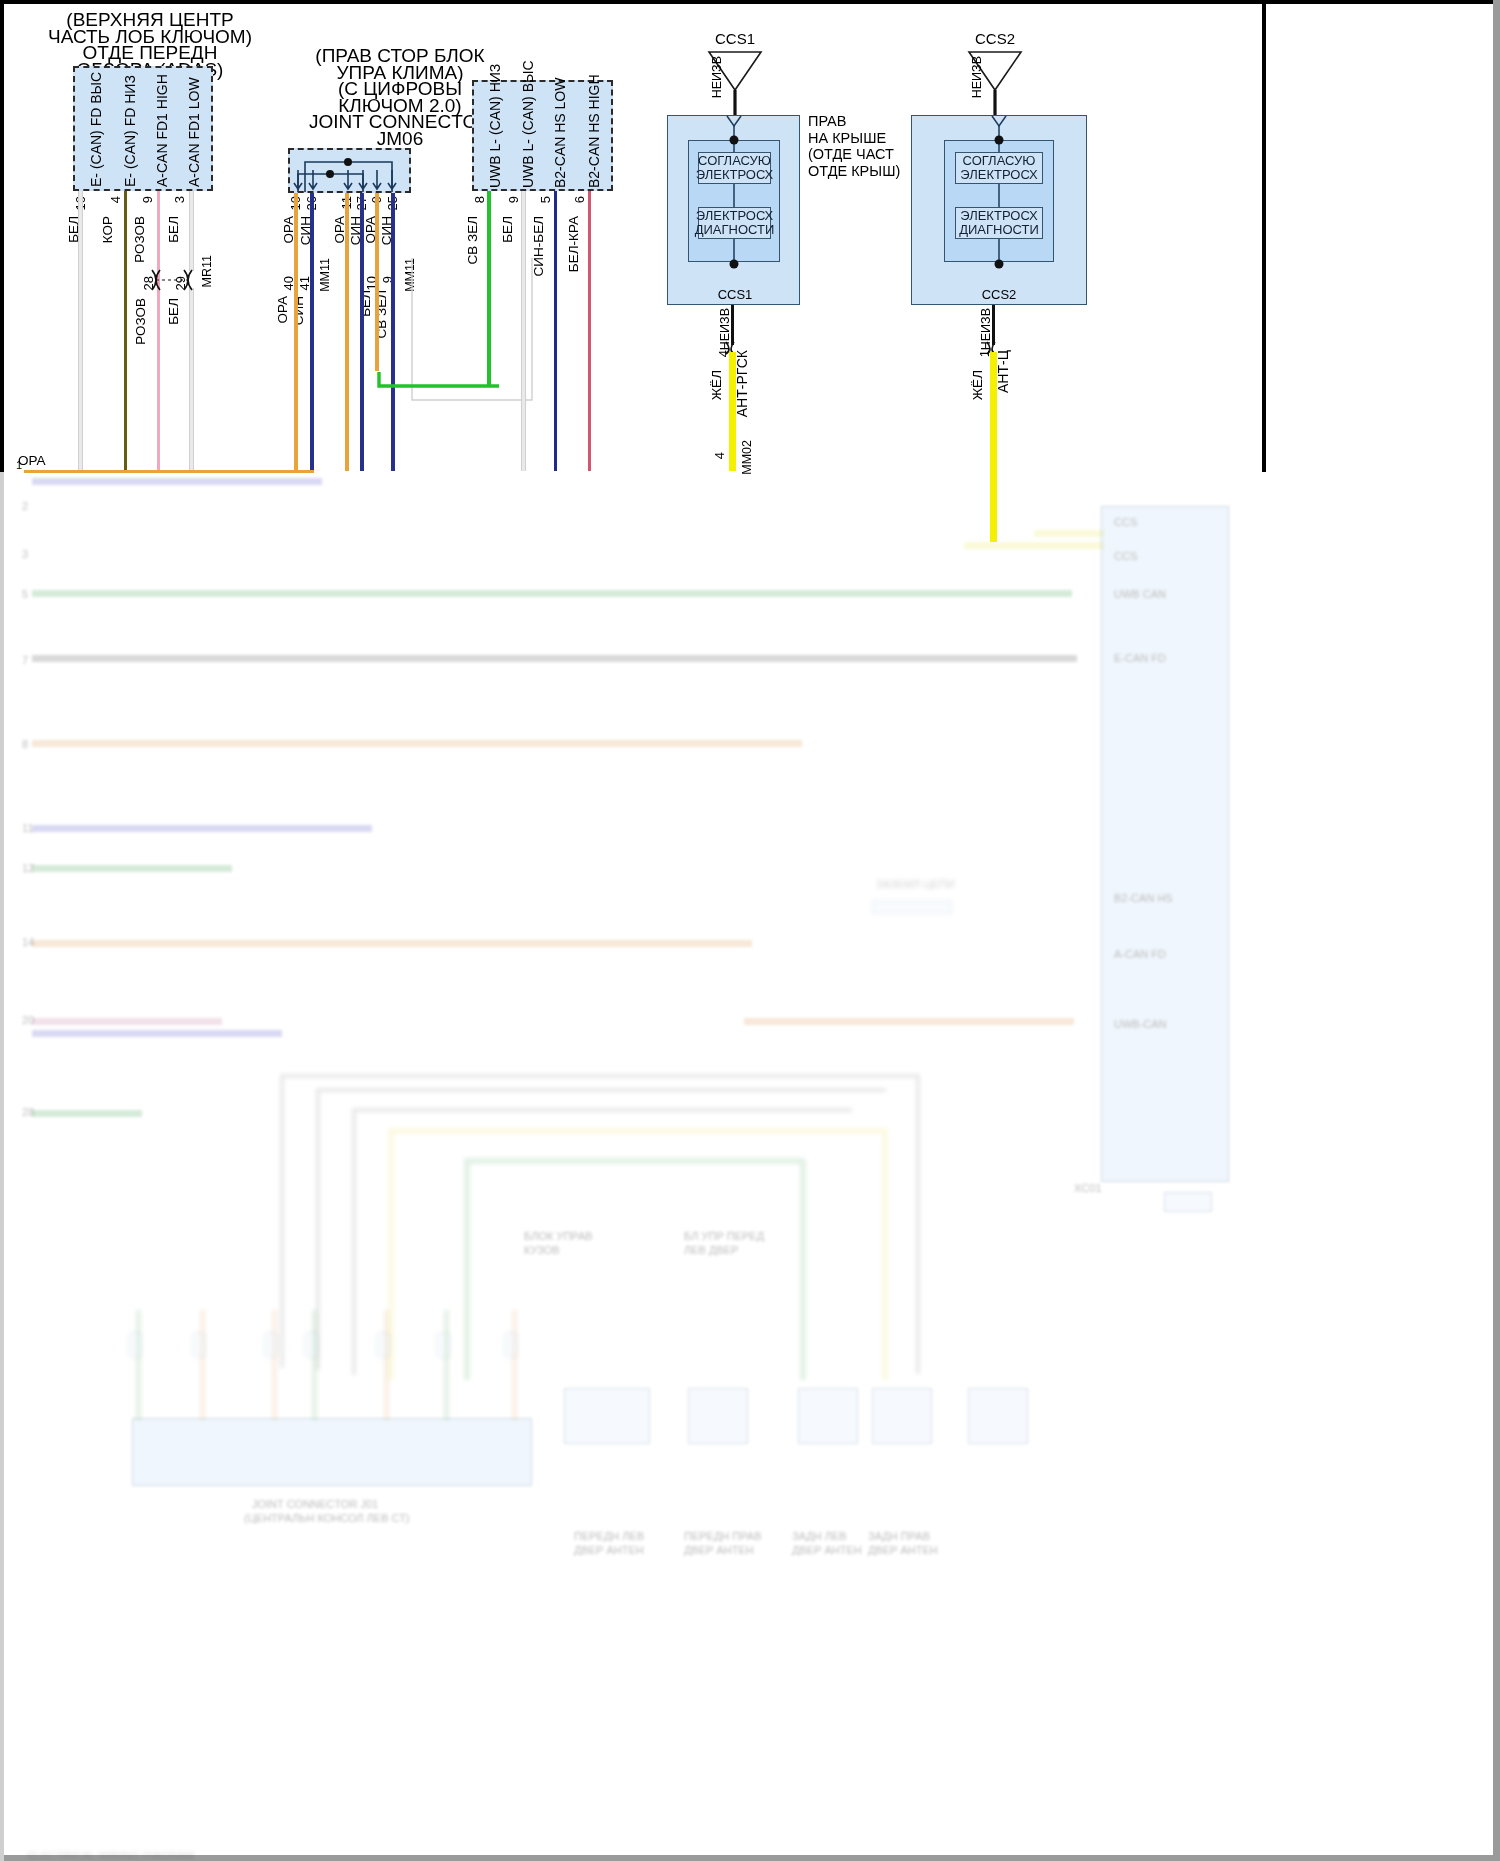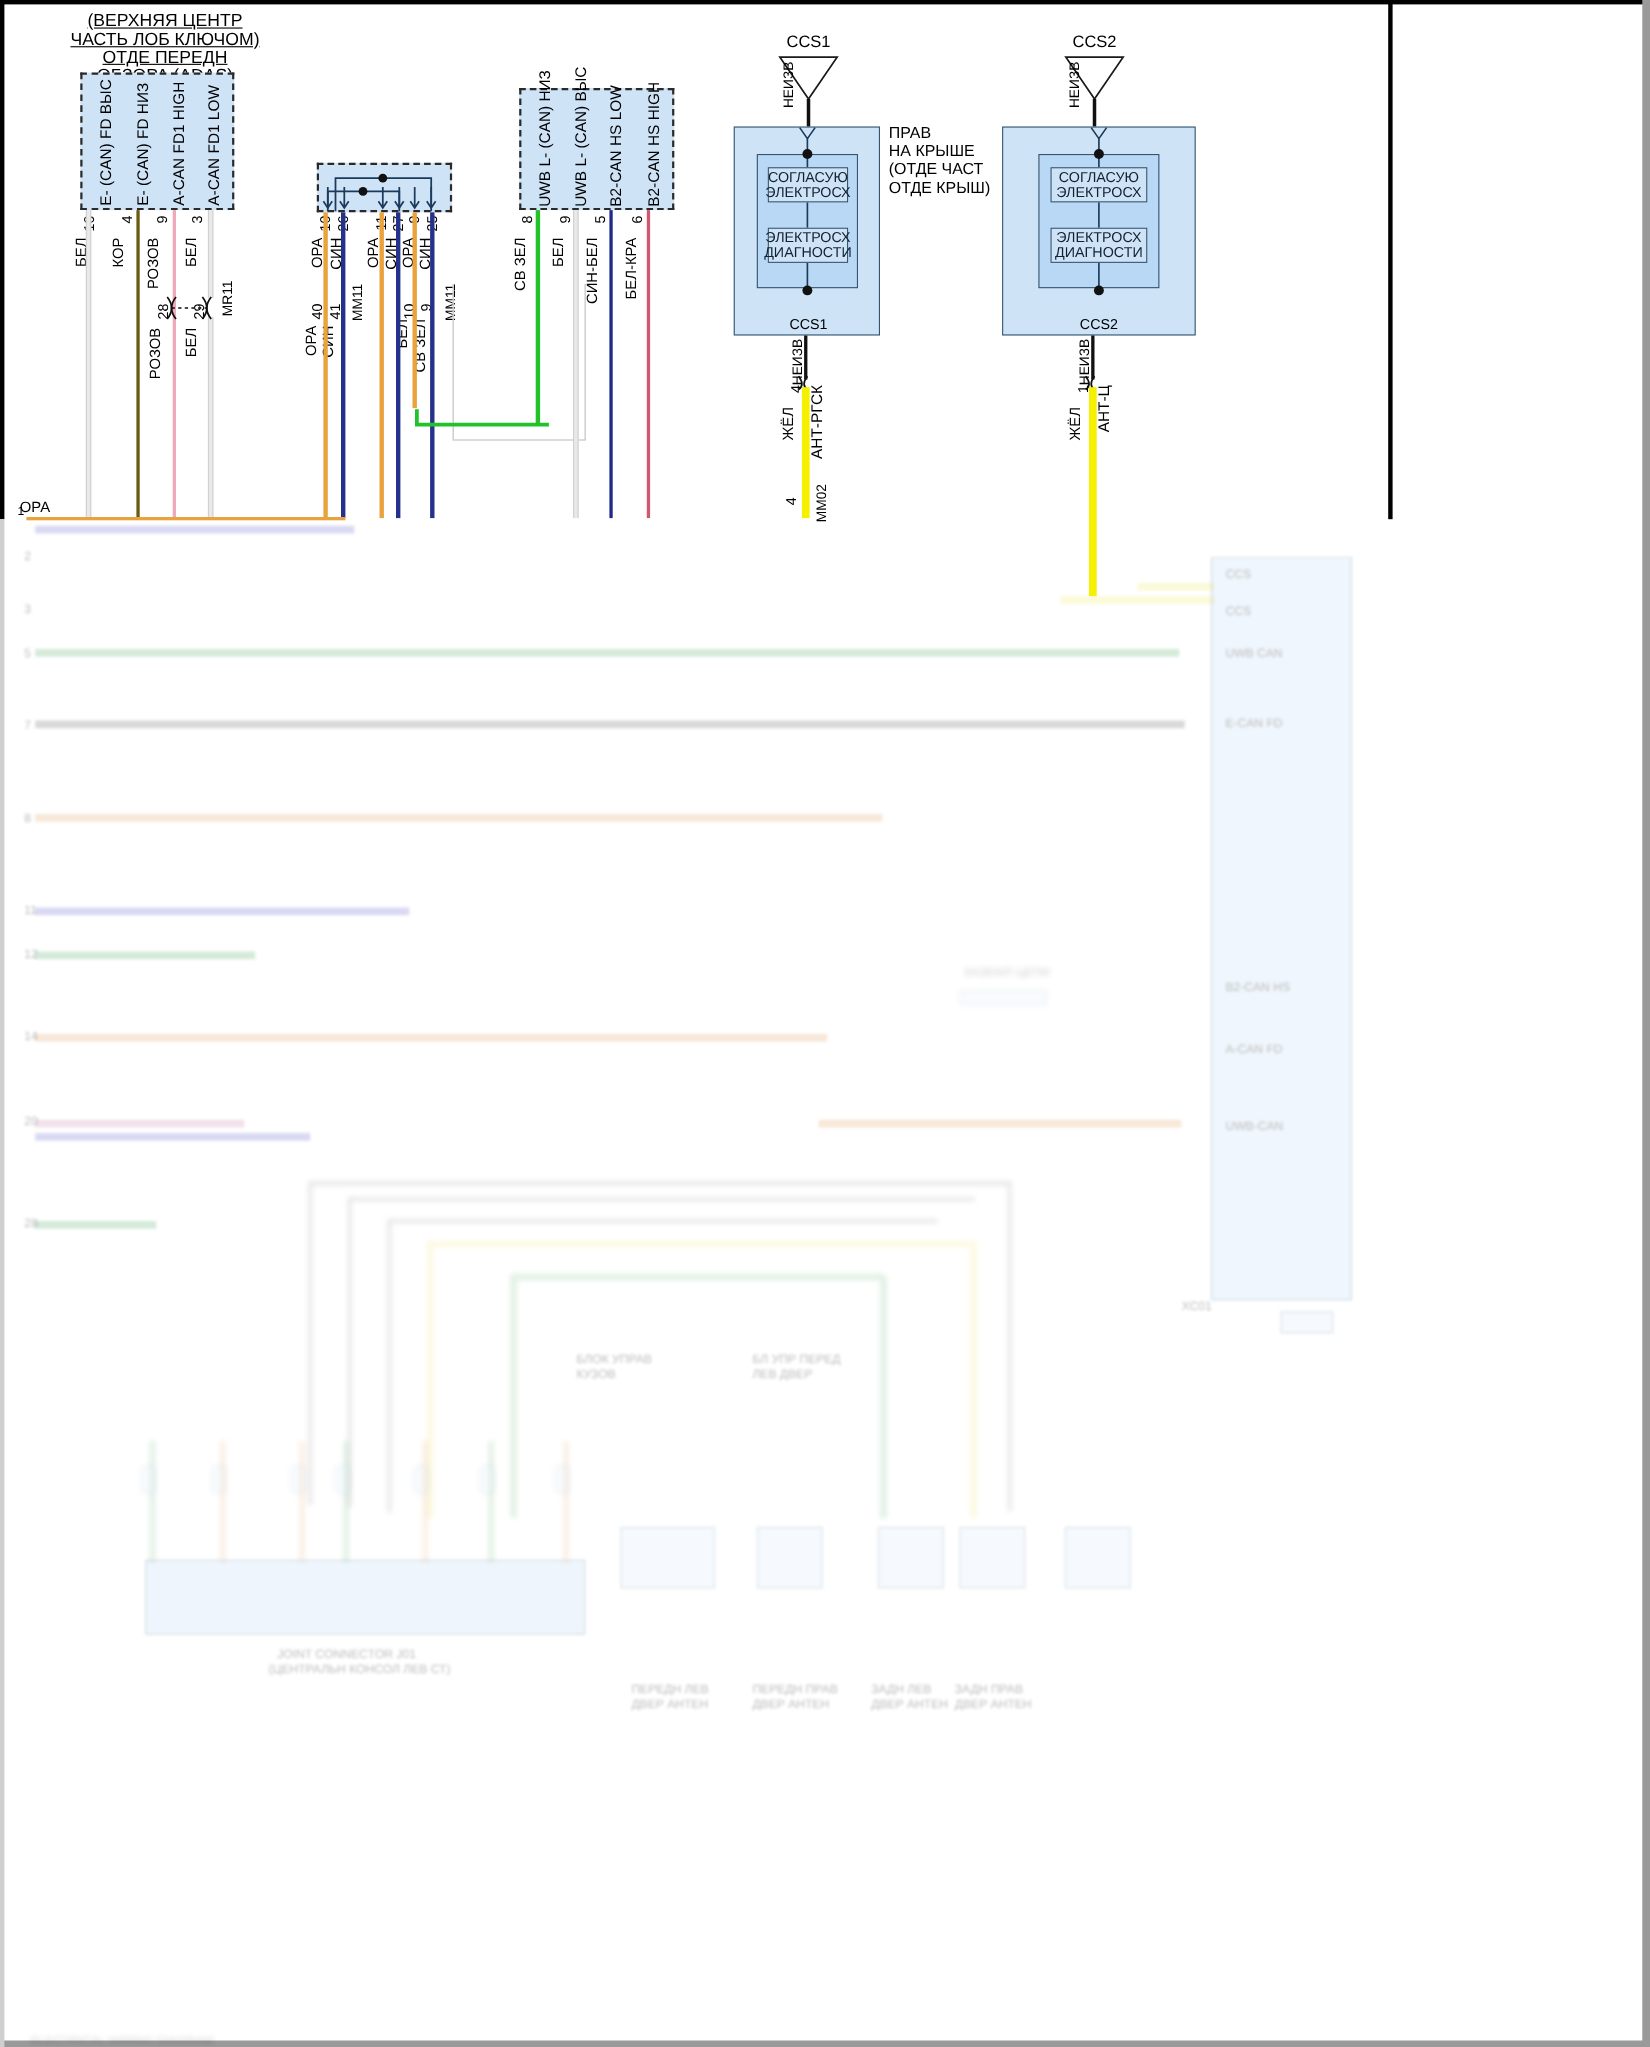--- a/index.html
+++ b/index.html
@@ -20,21 +20,21 @@
   .frame-left2{position:absolute;left:0;top:472px;width:4px;height:1389px;background:#cfcfcf;}
 
   
   .conn{position:absolute;border:2px dashed #2a2a2a;background:#cfe3f7;box-sizing:border-box;}
   .conn-solid{position:absolute;border:1.5px solid #33566e;background:#cfe3f7;box-sizing:border-box;}
   .conn-inner{position:absolute;border:1.5px solid #33566e;background:#b9d8f5;box-sizing:border-box;}
   .conn-box{position:absolute;border:1.5px solid #33566e;background:#cfe3f7;box-sizing:border-box;
             display:flex;align-items:center;justify-content:center;text-align:center;
             font-size:13px;line-height:14px;color:#123;}
 
-  .conn-title{position:absolute;font-size:16px;line-height:16.5px;text-align:center;color:#000;text-decoration:underline;}
+  .conn-title{position:absolute;font-size:19px;line-height:16.5px;text-align:center;color:#000;}
   .side-title{position:absolute;font-size:14.5px;line-height:16.5px;text-align:left;color:#000;}
 
   .pinlabel{position:absolute;font-size:14px;color:#000;}
   .pinnum{position:absolute;font-size:13px;color:#000;}
   .wirename{position:absolute;font-size:13.5px;color:#000;}
   .smalllbl{position:absolute;font-size:12.5px;color:#000;}
 
   
   .wire{position:absolute;}
   .wh{position:absolute;height:3px;}
@@ -97,20 +97,28 @@
   <div class="wire" style="left:189px;top:288px;width:3px;height:183px;background:#e9e9e9;border-left:1px solid #d0d0d0;border-right:1px solid #d0d0d0;"></div>
 
   <svg class="abs" style="left:150px;top:268px;" width="60" height="26">
     <path d="M2,2 q8,10 0,20" stroke="#111" stroke-width="1.6" fill="none"></path>
     <path d="M10,2 q-8,10 0,20" stroke="#111" stroke-width="1.6" fill="none"></path>
     <path d="M34,2 q8,10 0,20" stroke="#111" stroke-width="1.6" fill="none"></path>
     <path d="M42,2 q-8,10 0,20" stroke="#111" stroke-width="1.6" fill="none"></path>
     <path d="M6,12 L38,12" stroke="#111" stroke-width="1.2" fill="none" stroke-dasharray="3,3"></path>
   </svg>
 
+  <div class="conn-title" style="left:260px;top:48px;width:280px;">
+    <div>(ПРАВ СТОР БЛОК</div>
+    <div>УПРА КЛИМА)</div>
+    <div>(С ЦИФРОВЫ</div>
+    <div>КЛЮЧОМ 2.0)</div>
+    <div>JOINT CONNECTOR</div>
+    <div>JM06</div>
+  </div>
   <div class="conn" style="left:288px;top:148px;width:123px;height:45px;"></div>
   <svg class="abs" style="left:288px;top:140px;" width="130" height="60">
     <path d="M17,52 L17,22 L104,22 L104,52" stroke="#1b3a5c" stroke-width="1.6" fill="none"></path>
     <path d="M10,52 L10,34 L75,34 L75,52" stroke="#1b3a5c" stroke-width="1.6" fill="none"></path>
     <circle cx="60" cy="22" r="4" fill="#111"></circle>
     <circle cx="42" cy="34" r="4" fill="#111"></circle>
   </svg>
 
   <svg class="abs" style="left:288px;top:170px;" width="130" height="28">
     <g stroke="#1b3a5c" stroke-width="1.6" fill="none">

